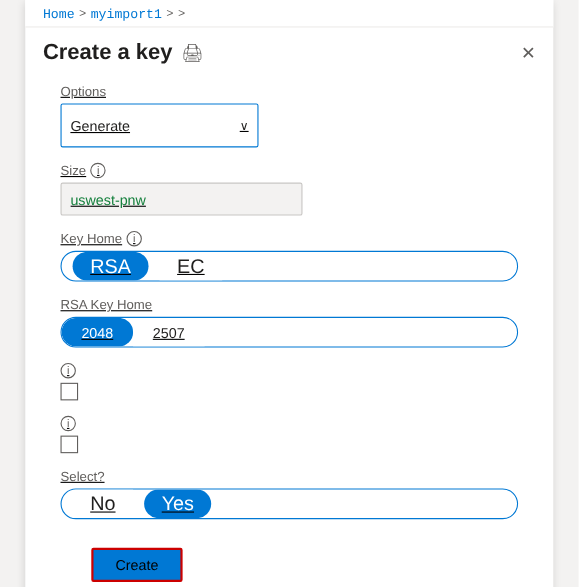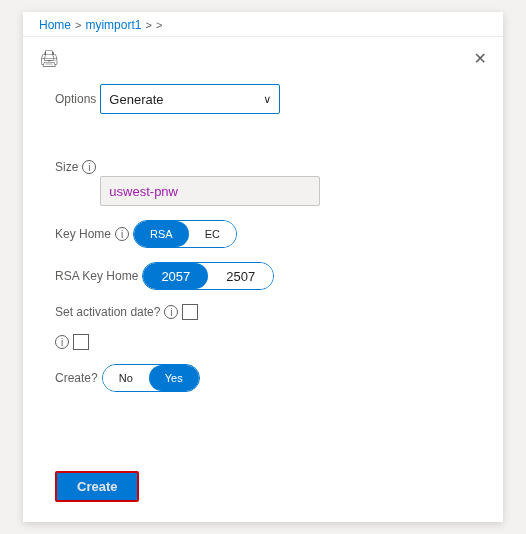--- a/index.html
+++ b/index.html
@@ -26,20 +26,21 @@
 
     .breadcrumb-bar {
       background: #fff;
       padding: 6px 16px 4px 16px;
       font-size: 12px;
       color: #0078d4;
       display: flex;
       align-items: center;
       gap: 4px;
       border-bottom: 1px solid #edebe9;
+      font-family: Liberation Mono, monospace;
     }
 
     .breadcrumb-bar span {
       color: #605e5c;
     }
 
     .breadcrumb-bar a {
       color: #0078d4;
       text-decoration: none;
       cursor: pointer;
@@ -85,21 +86,23 @@
     .content {
       padding: 8px 32px 16px 32px;
       flex: 1;
       display: flex;
       flex-direction: column;
       gap: 14px;
     }
 
     .field-group {
       display: flex;
+      flex-direction: column;
       gap: 4px;
+      text-decoration: underline;
     }
 
     .field-label {
       font-size: 12px;
       color: #605e5c;
       display: flex;
       align-items: center;
       gap: 4px;
     }
 
@@ -111,21 +114,21 @@
       display: inline-flex;
       align-items: center;
       justify-content: center;
       font-size: 10px;
       color: #605e5c;
       cursor: pointer;
     }
 
     .select-dropdown {
       width: 180px;
-      height: 30px;
+      height: 40px;
       border: 1px solid #0078d4;
       border-radius: 2px;
       padding: 0 8px;
       font-size: 13px;
       color: #201f1e;
       background: #fff;
       display: flex;
       align-items: center;
       justify-content: space-between;
       cursor: pointer;
@@ -136,44 +139,44 @@
       font-size: 11px;
     }
 
     .text-input {
       width: 220px;
       height: 30px;
       border: 1px solid #c8c6c4;
       border-radius: 2px;
       padding: 0 8px;
       font-size: 13px;
-      color: #a21caf;
+      color: #15803d;
       background: #f3f2f1;
-      margin-top: 48px;
     }
 
     
     .toggle-group {
       display: inline-flex;
       border: 1.5px solid #0078d4;
       border-radius: 20px;
       overflow: hidden;
       height: 28px;
     }
 
     .toggle-option {
       padding: 0 16px;
       display: flex;
       align-items: center;
-      font-size: 11px;
+      font-size: 18px;
       cursor: pointer;
       background: #fff;
       color: #201f1e;
       border: none;
       outline: none;
+      margin-left: 10px;
     }
 
     .toggle-option.active {
       background: #0078d4;
       color: #fff;
       border-radius: 18px;
     }
 
     
     .toggle-group-large {
@@ -220,45 +223,47 @@
 
     
     .footer {
       padding: 10px 32px 20px 32px;
       display: flex;
       align-items: center;
     }
 
     .create-btn {
       background: #0078d4;
-      color: #e5e5e5;
+      color: #000000;
       border: 2px solid #cc0000;
       border-radius: 2px;
       padding: 6px 20px;
       font-size: 13px;
-      font-weight: 700;
+      font-weight: 400;
       cursor: pointer;
       outline: none;
+      margin-left: 28px;
     }
   </style>
 </head>
 <body>
 
 <div class="panel">
 
   <div class="breadcrumb-bar">
     <a>Home</a>
     <span class="sep">&gt;</span>
     <a>myimport1</a>
     <span class="sep">&gt;</span>
     <span class="sep">&gt;</span>
   </div>
 
   <div class="header">
     <div class="header-left">
+      <span class="title">Create a key</span>
       <span class="print-icon">🖨</span>
     </div>
     <span class="close-icon">✕</span>
   </div>
 
   <div class="content">
 
     <div class="field-group">
       <div class="field-label">
         <span>Options</span>
@@ -286,47 +291,46 @@
         <button class="toggle-option active">RSA</button>
         <button class="toggle-option">EC</button>
       </div>
     </div>
 
     <div class="field-group">
       <div class="field-label">
         <span>RSA Key Home</span>
       </div>
       <div class="toggle-group-large">
-        <button class="toggle-option-large active">2057</button>
+        <button class="toggle-option-large active">2048</button>
         <button class="toggle-option-large">2507</button>
       </div>
     </div>
 
     <div class="field-group">
       <div class="field-label">
-        <span>Set activation date?</span>
         <span class="info-icon">i</span>
       </div>
       <div class="checkbox-wrapper">
         <div class="checkbox"></div>
       </div>
     </div>
 
     <div class="field-group">
       <div class="field-label">
         <span class="info-icon">i</span>
       </div>
       <div class="checkbox-wrapper">
         <div class="checkbox"></div>
       </div>
     </div>
 
     <div class="field-group">
       <div class="field-label">
-        <span>Create?</span>
+        <span>Select?</span>
       </div>
       <div class="toggle-group">
         <button class="toggle-option">No</button>
         <button class="toggle-option active">Yes</button>
       </div>
     </div>
 
   </div>
 
   <div class="footer">

